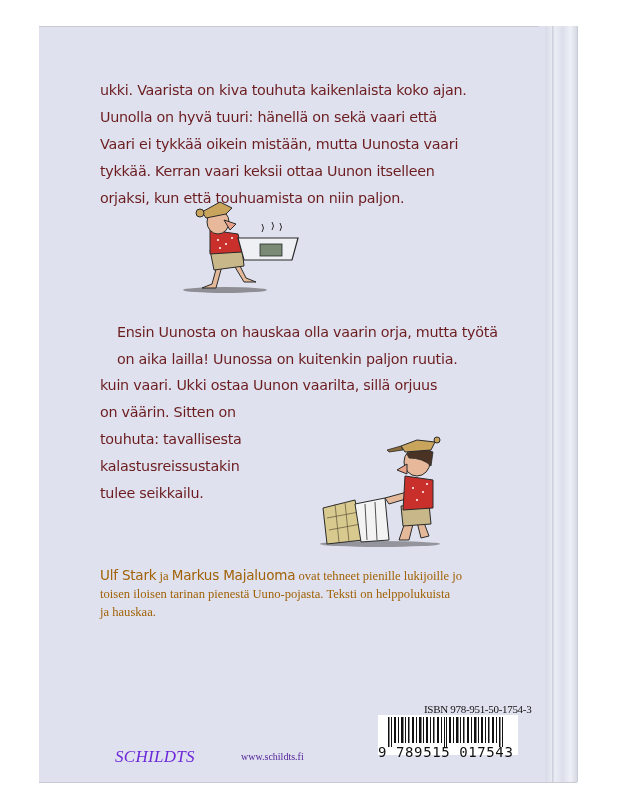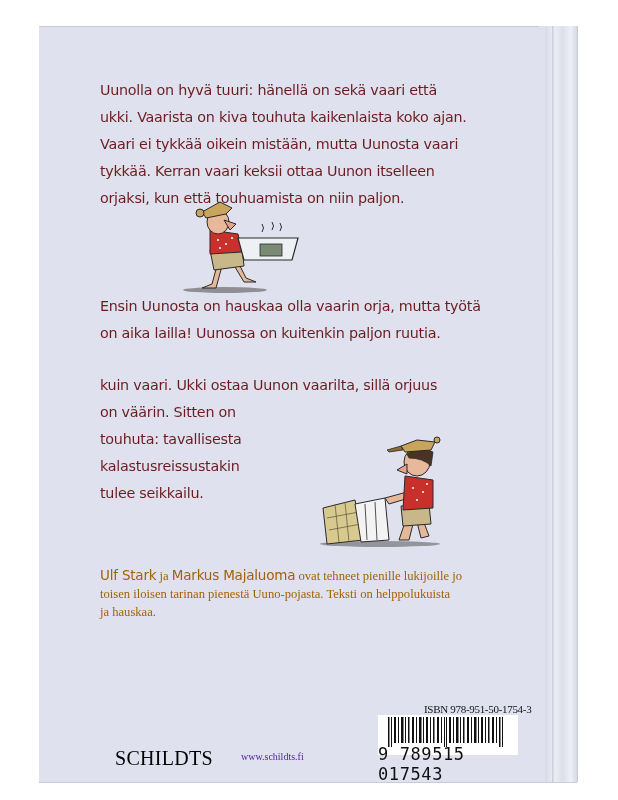--- a/index.html
+++ b/index.html
@@ -23,64 +23,64 @@
     position:absolute; left:552px; top:26px; width:3px; height:756px;
     background:linear-gradient(90deg,#c7cad8,#eef0f6);
   }
   .text-block {
     position:absolute; left:100px; color:#6b1c1f;
     font-family:"DejaVu Sans", sans-serif; font-size:14.3px; line-height:27px;
     letter-spacing:-0.25px;
   }
   .text-block .line { display:block; white-space:nowrap; }
   #p1 { top:77px; }
-  #p2 { top:293px; }
+  #p2 { top:319px;margin-left:17px; }
   #p3 { top:372px; }
   .credits {
     position:absolute; left:100px; top:566px; width:430px; color:#a16207;
     font-family:"Liberation Serif", serif; font-size:12.6px; line-height:18px;
   }
   .credits .line { display:block; white-space:nowrap; }
   .credits .sans-name { font-family:"DejaVu Sans", sans-serif; font-size:13.5px; letter-spacing:-0.2px; }
   .publisher {
     position:absolute; left:115px; top:747px; font-family:"Liberation Serif", serif;
-    font-size:20px; color:#000000; letter-spacing:0.3px;
+    font-size:17px; color:#6d28d9; letter-spacing:0.3px;font-style:italic;
   }
   .website {
     position:absolute; left:241px; top:751px; font-family:"Liberation Serif", serif;
     font-size:10px; color:#4c1d95;
   }
   .isbn-label {
     position:absolute; left:380px; top:703px; font-family:"Liberation Serif", serif;
     font-size:11px; color:#111; letter-spacing:-0.3px;margin-left:44px;
   }
   .barcode {
     position:absolute; left:378px; top:715px; width:140px; height:40px;
     background:#ffffff;
   }
   .barcode svg { position:absolute; left:4px; top:2px; }
   .barcode-digits {
     position:absolute; left:378px; top:744px; width:140px; font-family:"DejaVu Sans Mono", monospace;
-    font-size:17px; color:#111; background:transparent; letter-spacing:0.6px;
+    font-size:14px; color:#111; background:transparent; letter-spacing:0.6px;
   }
   .illus { position:absolute; }
   #illus1 { left:180px; top:200px; width:140px; height:100px; }
   #illus2 { left:305px; top:432px; width:165px; height:118px; }
 </style>
 </head>
 <body>
 
 <div class="book"></div>
 <div class="book-top-edge"></div>
 <div class="spine"></div>
 <div class="spine-groove"></div>
 
 <div class="text-block" id="p1">
+  <span class="line">ukki. Vaarista on kiva touhuta kaikenlaista koko ajan.</span>
   <span class="line">Uunolla on hyvä tuuri: hänellä on sekä vaari että</span>
-  <span class="line">ukki. Vaarista on kiva touhuta kaikenlaista koko ajan.</span>
   <span class="line">Vaari ei tykkää oikein mistään, mutta Uunosta vaari</span>
   <span class="line">tykkää. Kerran vaari keksii ottaa Uunon itselleen</span>
   <span class="line">orjaksi, kun että touhuamista on niin paljon.</span>
 </div>
 
 <div class="illus" id="illus1">
   <svg width="140" height="100" viewBox="0 0 140 100">
 
     <ellipse cx="45" cy="90" rx="42" ry="3" fill="#4a4a4a" opacity="0.55"></ellipse>
 

